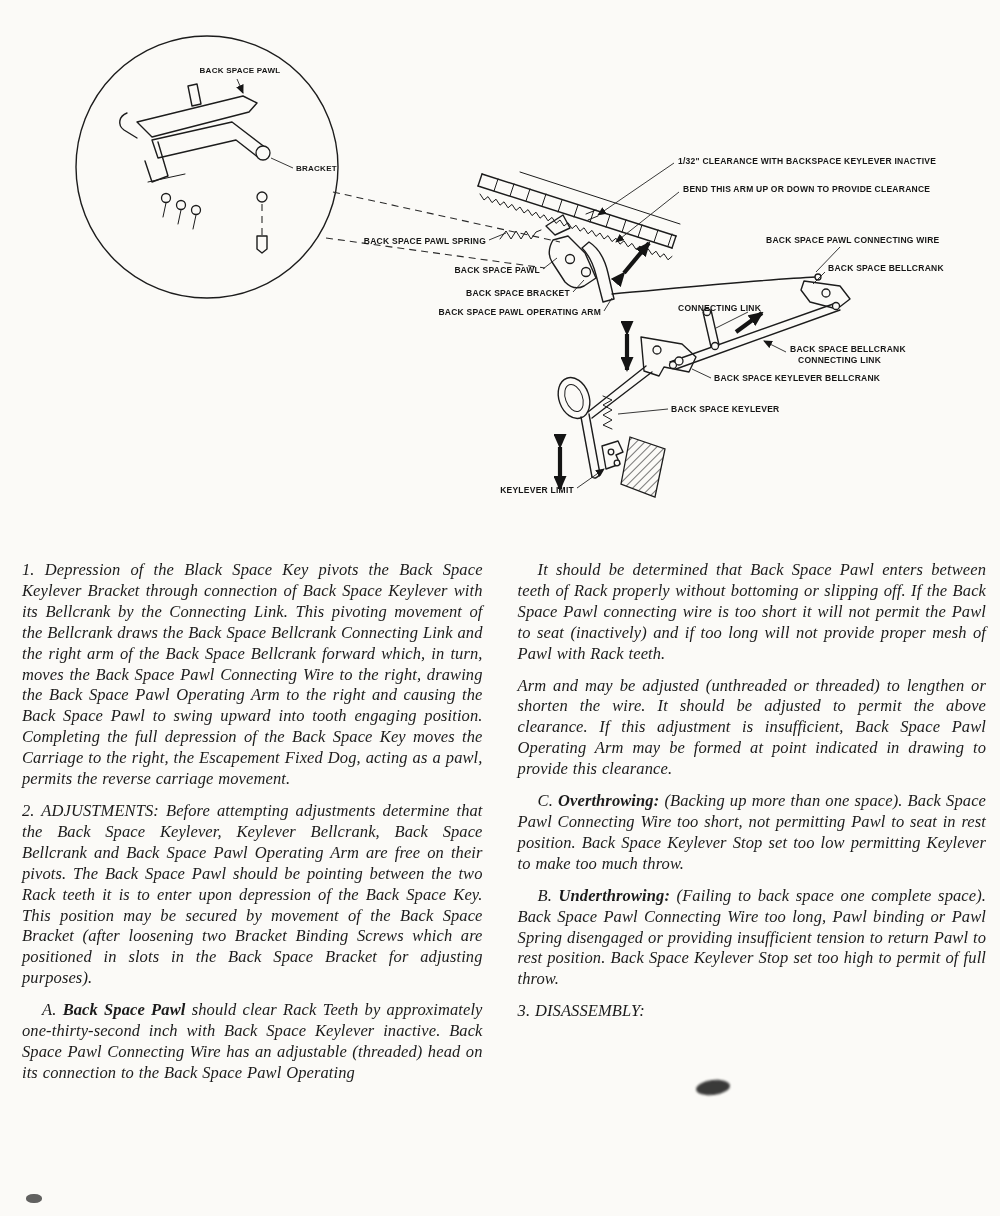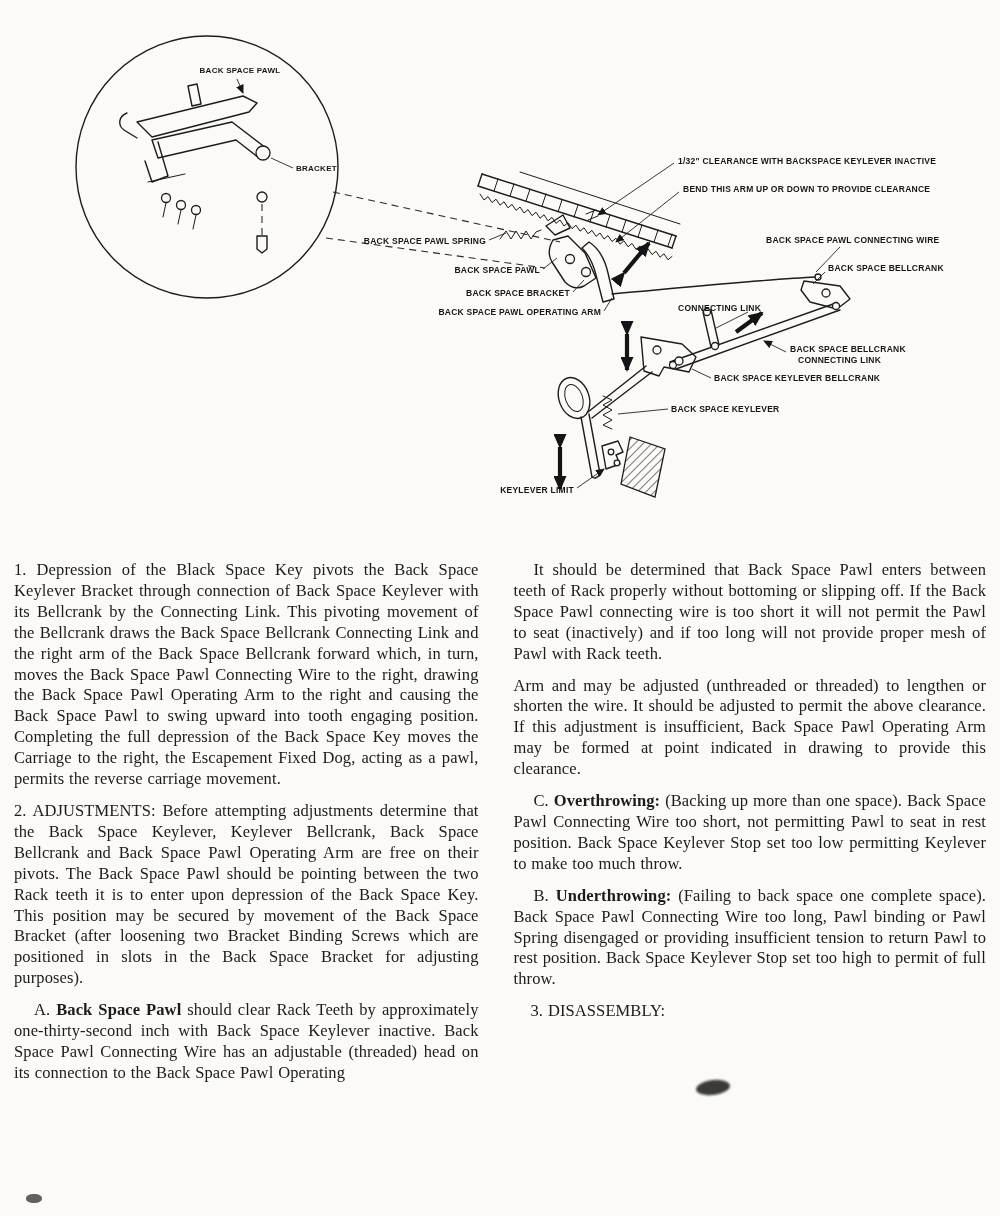--- a/index.html
+++ b/index.html
@@ -21,27 +21,27 @@
   .thick  { stroke:#141414; stroke-width:4.2; fill:none; }
   .dashed { stroke:#2a2a2a; stroke-width:1.1; fill:none; stroke-dasharray:7 5; }
   .pivot  { fill:#fbfaf7; stroke:#1c1c1c; stroke-width:1.3; }
 
   .fl  { font-family:"Liberation Sans","DejaVu Sans",sans-serif; font-weight:bold;
          font-size:8.5px; fill:#161616; letter-spacing:0.25px; }
   .fl2 { font-size:8px; }
 
   
   .text-area { position:absolute; top:560px; left:0; width:1000px;
-               display:flex; gap:35px; padding:0 14px 0 14px; }
+               display:flex; gap:35px; padding:0 14px 0 22px;font-style:italic; }
   .col { width:466px; }
   .col.right { width:474px; }
   p.para { font-size:16.5px; line-height:20.9px; text-align:justify;
            word-spacing:0.6px; letter-spacing:0.1px; margin:0 0 11px 0; }
   p.indent { text-indent:20px; }
-  p.space-above { margin-top:7px;margin-left:17px; }
+  p.space-above { margin-top:7px; }
   b { font-weight:bold; }
 
   
   .smudge { position:absolute; left:696px; top:1080px; width:34px; height:15px;
             background:#101010; border-radius:50%; opacity:.82; filter:blur(1px);
             transform:rotate(-7deg); }
   .corner-mark { position:absolute; left:26px; top:1194px; width:16px; height:9px;
                  background:#2e2e2e; border-radius:45%; opacity:.75; }
 </style>
 </head>

